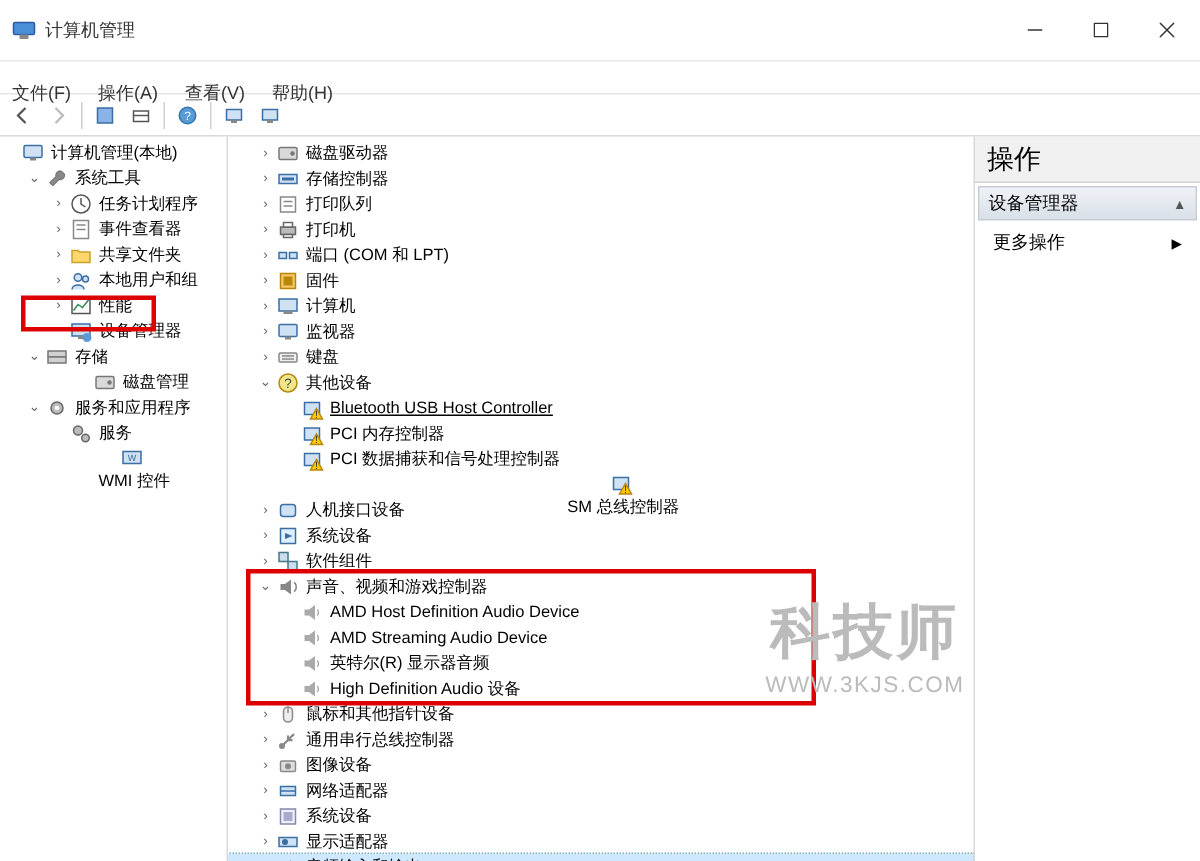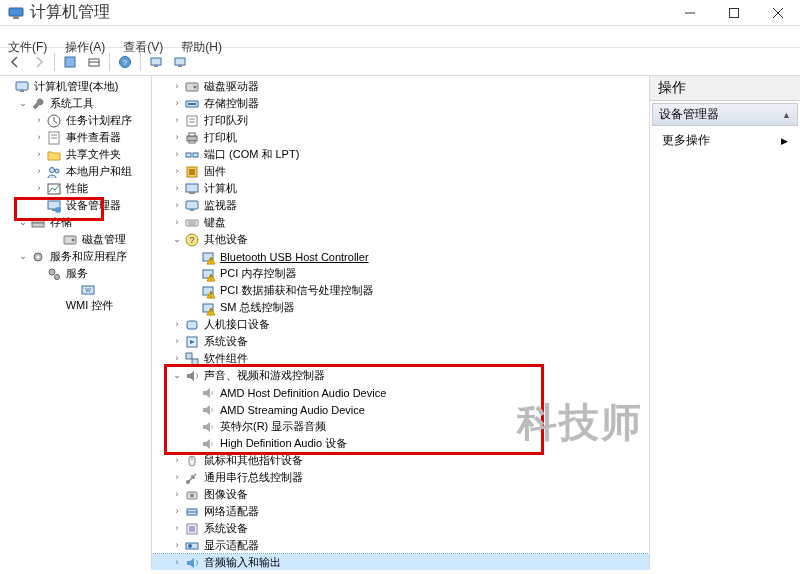--- a/index.html
+++ b/index.html
@@ -1,17 +1,17 @@
 <!DOCTYPE html>
 <html><head>
 <meta charset="utf-8">
 <style>
 * { margin:0; padding:0; box-sizing:border-box; font-family:"Microsoft YaHei","Segoe UI",Tahoma,sans-serif; }
 html,body { width:800px; height:574px; overflow:hidden; background:#fff; }
-.titlebar{ height:26px; display:flex; align-items:center; border-bottom:1px solid #e5e5e5; font-size:16px; color:#333; }
+.titlebar{ height:41px; display:flex; align-items:center; border-bottom:1px solid #e5e5e5; font-size:12px; color:#333; }
 .titlebar .ico{ width:16px; height:16px; margin:0 6px 0 8px; }
 .win-ctrls{ margin-left:auto; display:flex; }
 .win-ctrls div{ width:44px; height:30px; display:flex; align-items:center; justify-content:center; font-size:12px; color:#333; }
 .menubar{ height:22px; display:flex; align-items:center; font-size:12px; color:#333; padding-left:4px; gap:10px; border-bottom:1px solid #e5e5e5;}
 .menubar span{ padding:0 4px;margin-top:21px; }
 .toolbar{ height:28px; border-bottom:1px solid #d9d9d9; display:flex; align-items:center; padding:0 4px; gap:2px;}
 .tbtn{ width:22px; height:22px; display:flex; align-items:center; justify-content:center; border-radius:2px; }
 .tsep{ width:1px; height:18px; background:#d0d0d0; margin:0 2px; }
 .body{ display:flex; height:calc(574px - 30px - 22px - 28px); }
 .pane{ border-right:1px solid #d9d9d9; overflow:auto; }
@@ -20,21 +20,21 @@
 .pane::-webkit-scrollbar-track{ background:#f0f0f0; }
 .left{ width:152px; font-size:11px; padding-top:2px; }
 .mid{ flex:1; font-size:11px; padding-top:2px; position:relative; }
 .right{ width:150px; border-right:none; font-size:12px;}
 .node{ display:flex; align-items:center; height:17px; padding-right:4px; white-space:nowrap; cursor:default;}
 .twisty{ width:14px; display:flex; justify-content:center; color:#666; font-size:9px; line-height:1; }
 .nico{ width:16px; height:16px; margin-right:4px; flex-shrink:0; display:flex; align-items:center; justify-content:center;}
 .sel{ background:#cde8ff; outline:1px dotted #7ab; }
 .hl-box{ position:absolute; border:3px solid #dc0000; pointer-events:none; }
 
-.ap-head{ background:#f0f0f0; border-bottom:1px solid #d0d0d0; font-size:14px; padding:3px 8px; }
+.ap-head{ background:#f0f0f0; border-bottom:1px solid #d0d0d0; font-size:18px; padding:3px 8px; }
 .ap-catg{ background:linear-gradient(#eef2f7,#d9e0e8); border:1px solid #c4cbd4; font-size:12px; padding:2px 6px; display:flex; align-items:center; margin:2px;}
 .ap-item{ font-size:12px; padding:4px 12px; display:flex; align-items:center; justify-content:space-between;}
 
 .wm{ position:absolute; right:6px; bottom:120px; text-align:center; color:#bbb; pointer-events:none; }
 .wm .cn{ font-size:40px; letter-spacing:2px; font-weight:700; font-family:"Microsoft YaHei";}
 .wm .en{ font-size:15px; letter-spacing:1px; }
 svg{ display:block; }
 </style>
 </head>
 <body>
@@ -388,21 +388,21 @@
         <span class="twisty"></span>
         <span class="nico">
           <svg width="16" height="16">
             <rect x="3" y="4" width="10" height="8" fill="#cfe2f3" stroke="#3a6ea5"></rect>
             <polygon points="11,8 15,15 7,15" fill="#ffcc00" stroke="#b8860b"></polygon>
             <text x="11" y="14" font-size="7" text-anchor="middle" fill="#333">!</text>
           </svg>
         </span>
         <span>PCI 数据捕获和信号处理控制器</span>
       </div>
-      <div class="node" style="padding-left: 34px;">
+      <div class="node" style="padding-left: 34px; flex-direction: column;">
         <span class="twisty"></span>
         <span class="nico">
           <svg width="16" height="16">
             <rect x="3" y="4" width="10" height="8" fill="#cfe2f3" stroke="#3a6ea5"></rect>
             <polygon points="11,8 15,15 7,15" fill="#ffcc00" stroke="#b8860b"></polygon>
             <text x="11" y="14" font-size="7" text-anchor="middle" fill="#333">!</text>
           </svg>
         </span>
         <span>SM 总线控制器</span>
       </div>
@@ -551,20 +551,21 @@
           <svg width="16" height="16">
             <polygon points="3,6 6,6 10,3 10,13 6,10 3,10" fill="#5b9bd5"></polygon>
             <path d="M12 5c2 1 2 5 0 6" fill="none" stroke="#5b9bd5"></path>
           </svg>
         </span>
         <span>音频输入和输出</span>
       </div>
       <div class="hl-box" id="mid-box" style="display: block; left: 12px; top: 288px; width: 380px; height: 91px;"></div>
       <div class="wm">
       <div class="cn">科技师</div>
+      <div class="en">WWW.3KJS.COM</div>
     </div>
     </div>
 
   <div class="pane right">
     <div class="ap-head">操作</div>
     <div class="ap-catg">
       <span>设备管理器</span>
       <span style="margin-left:auto;font-size:9px;color:#555">▲</span>
     </div>
     <div class="ap-item">

